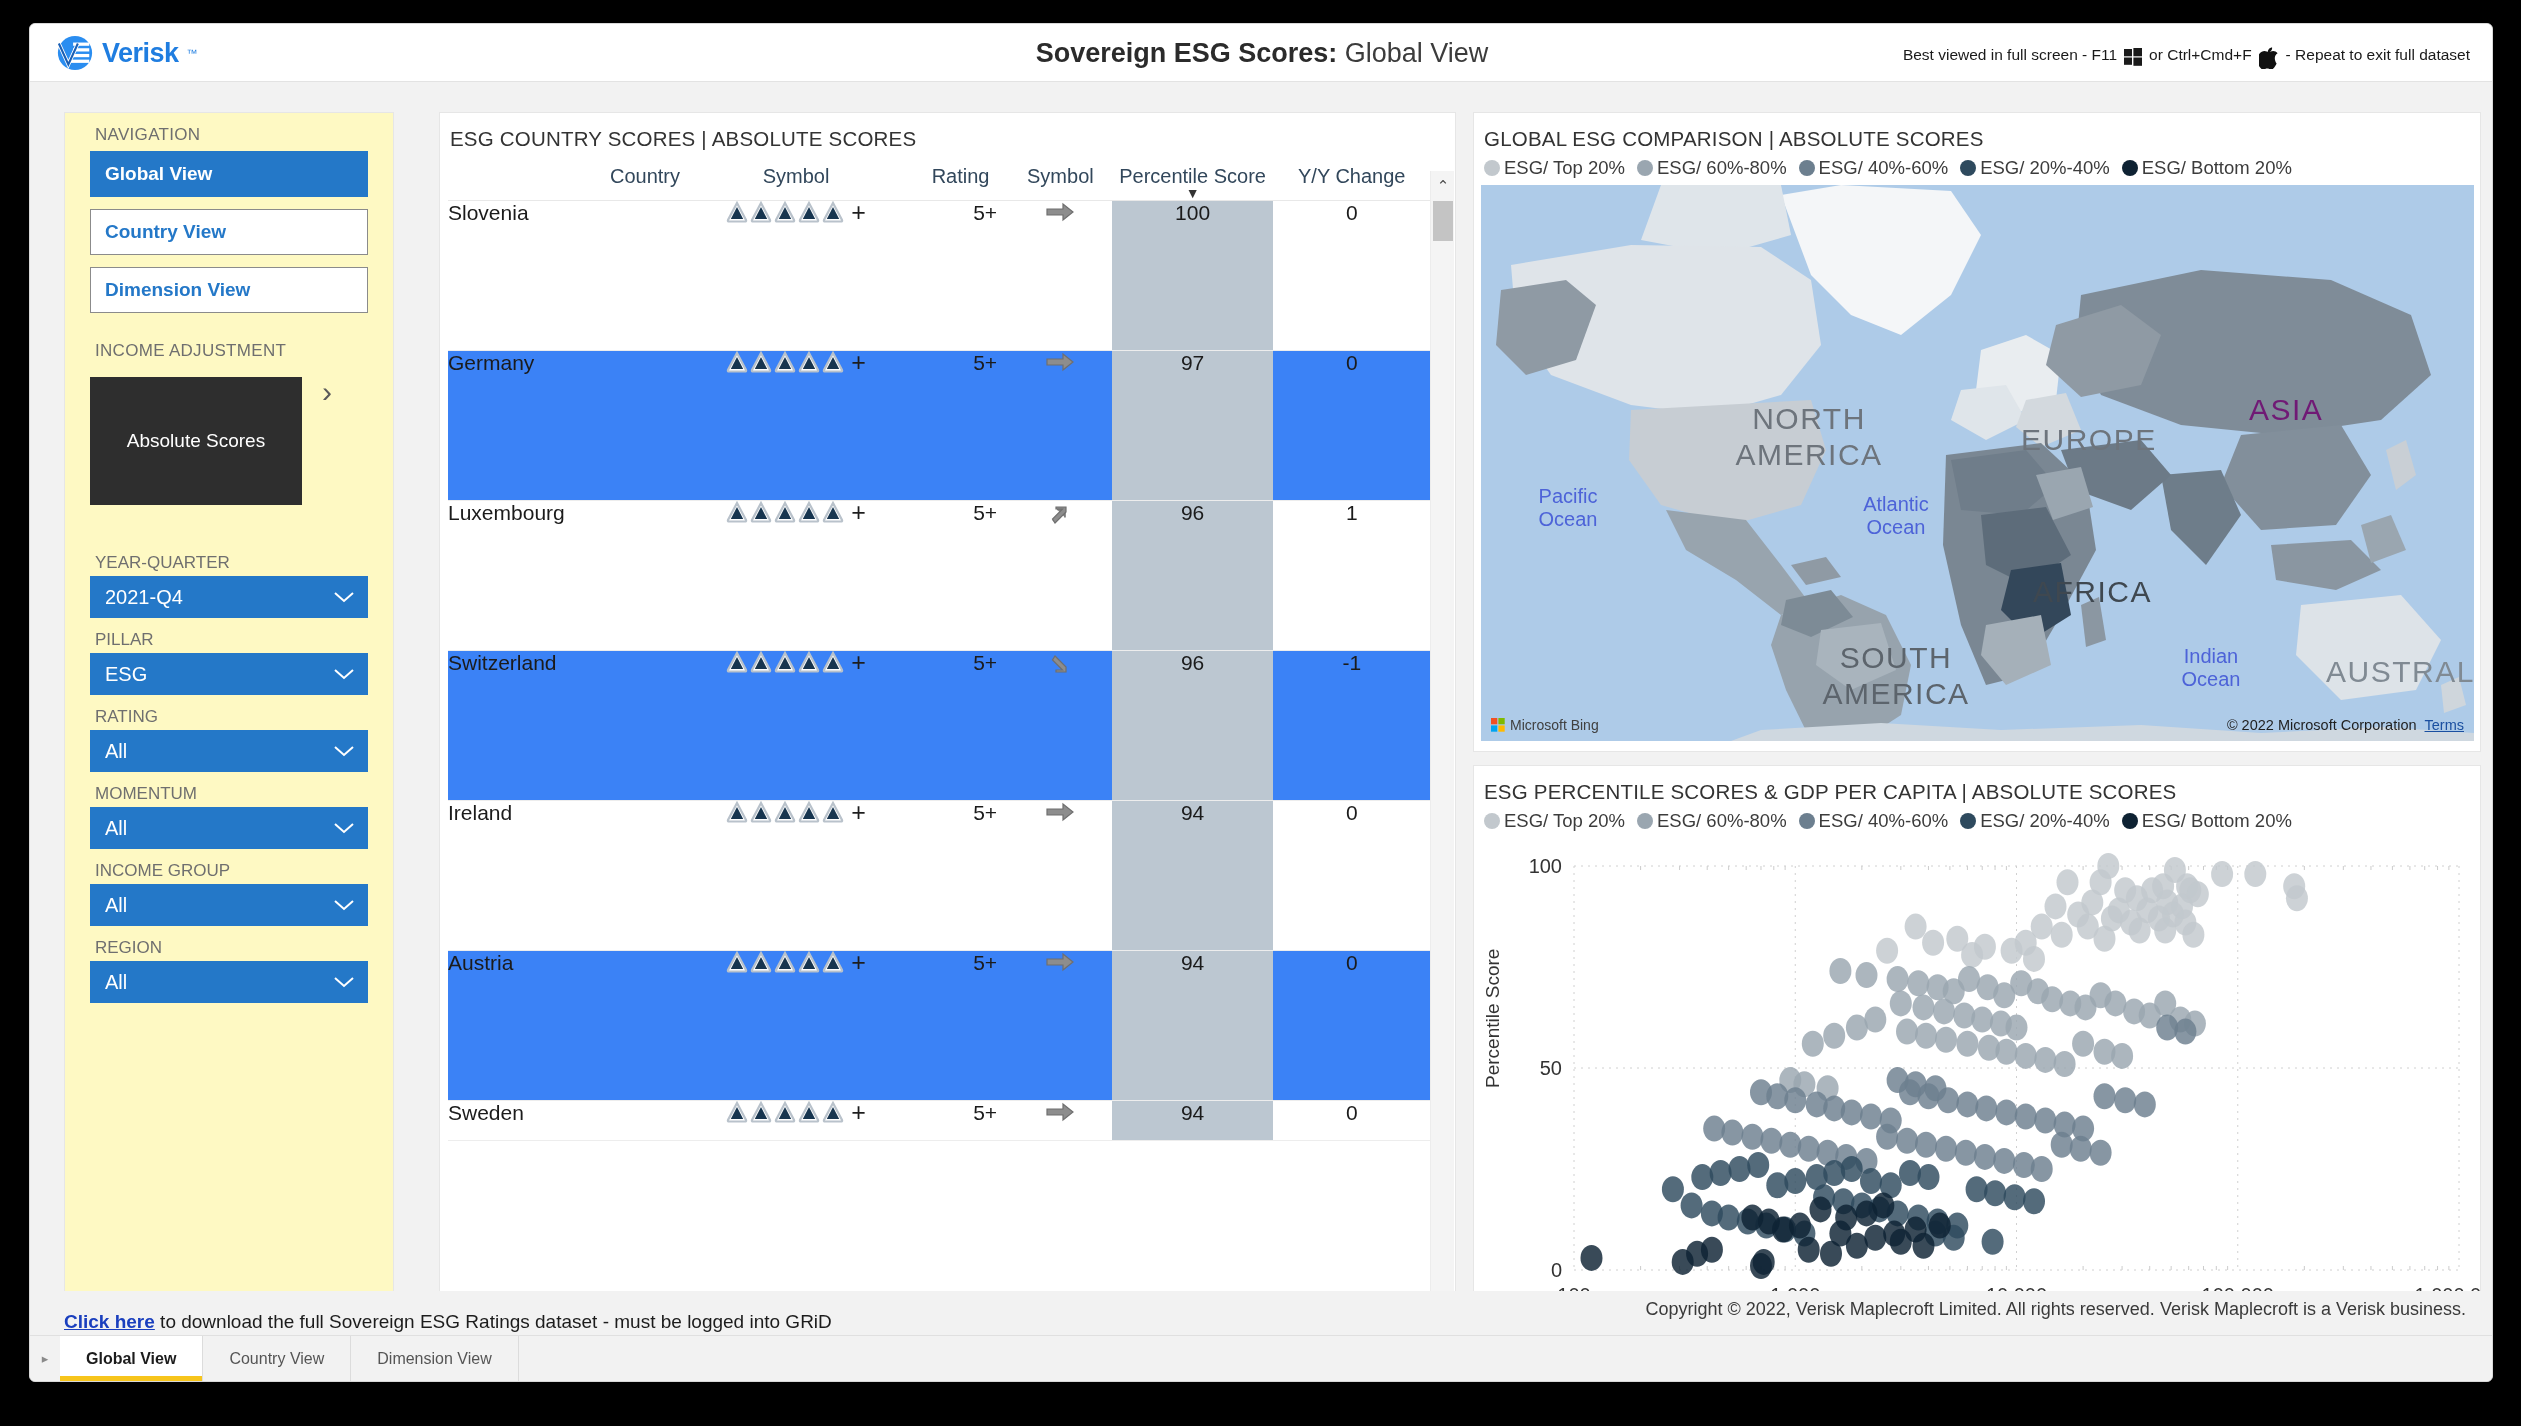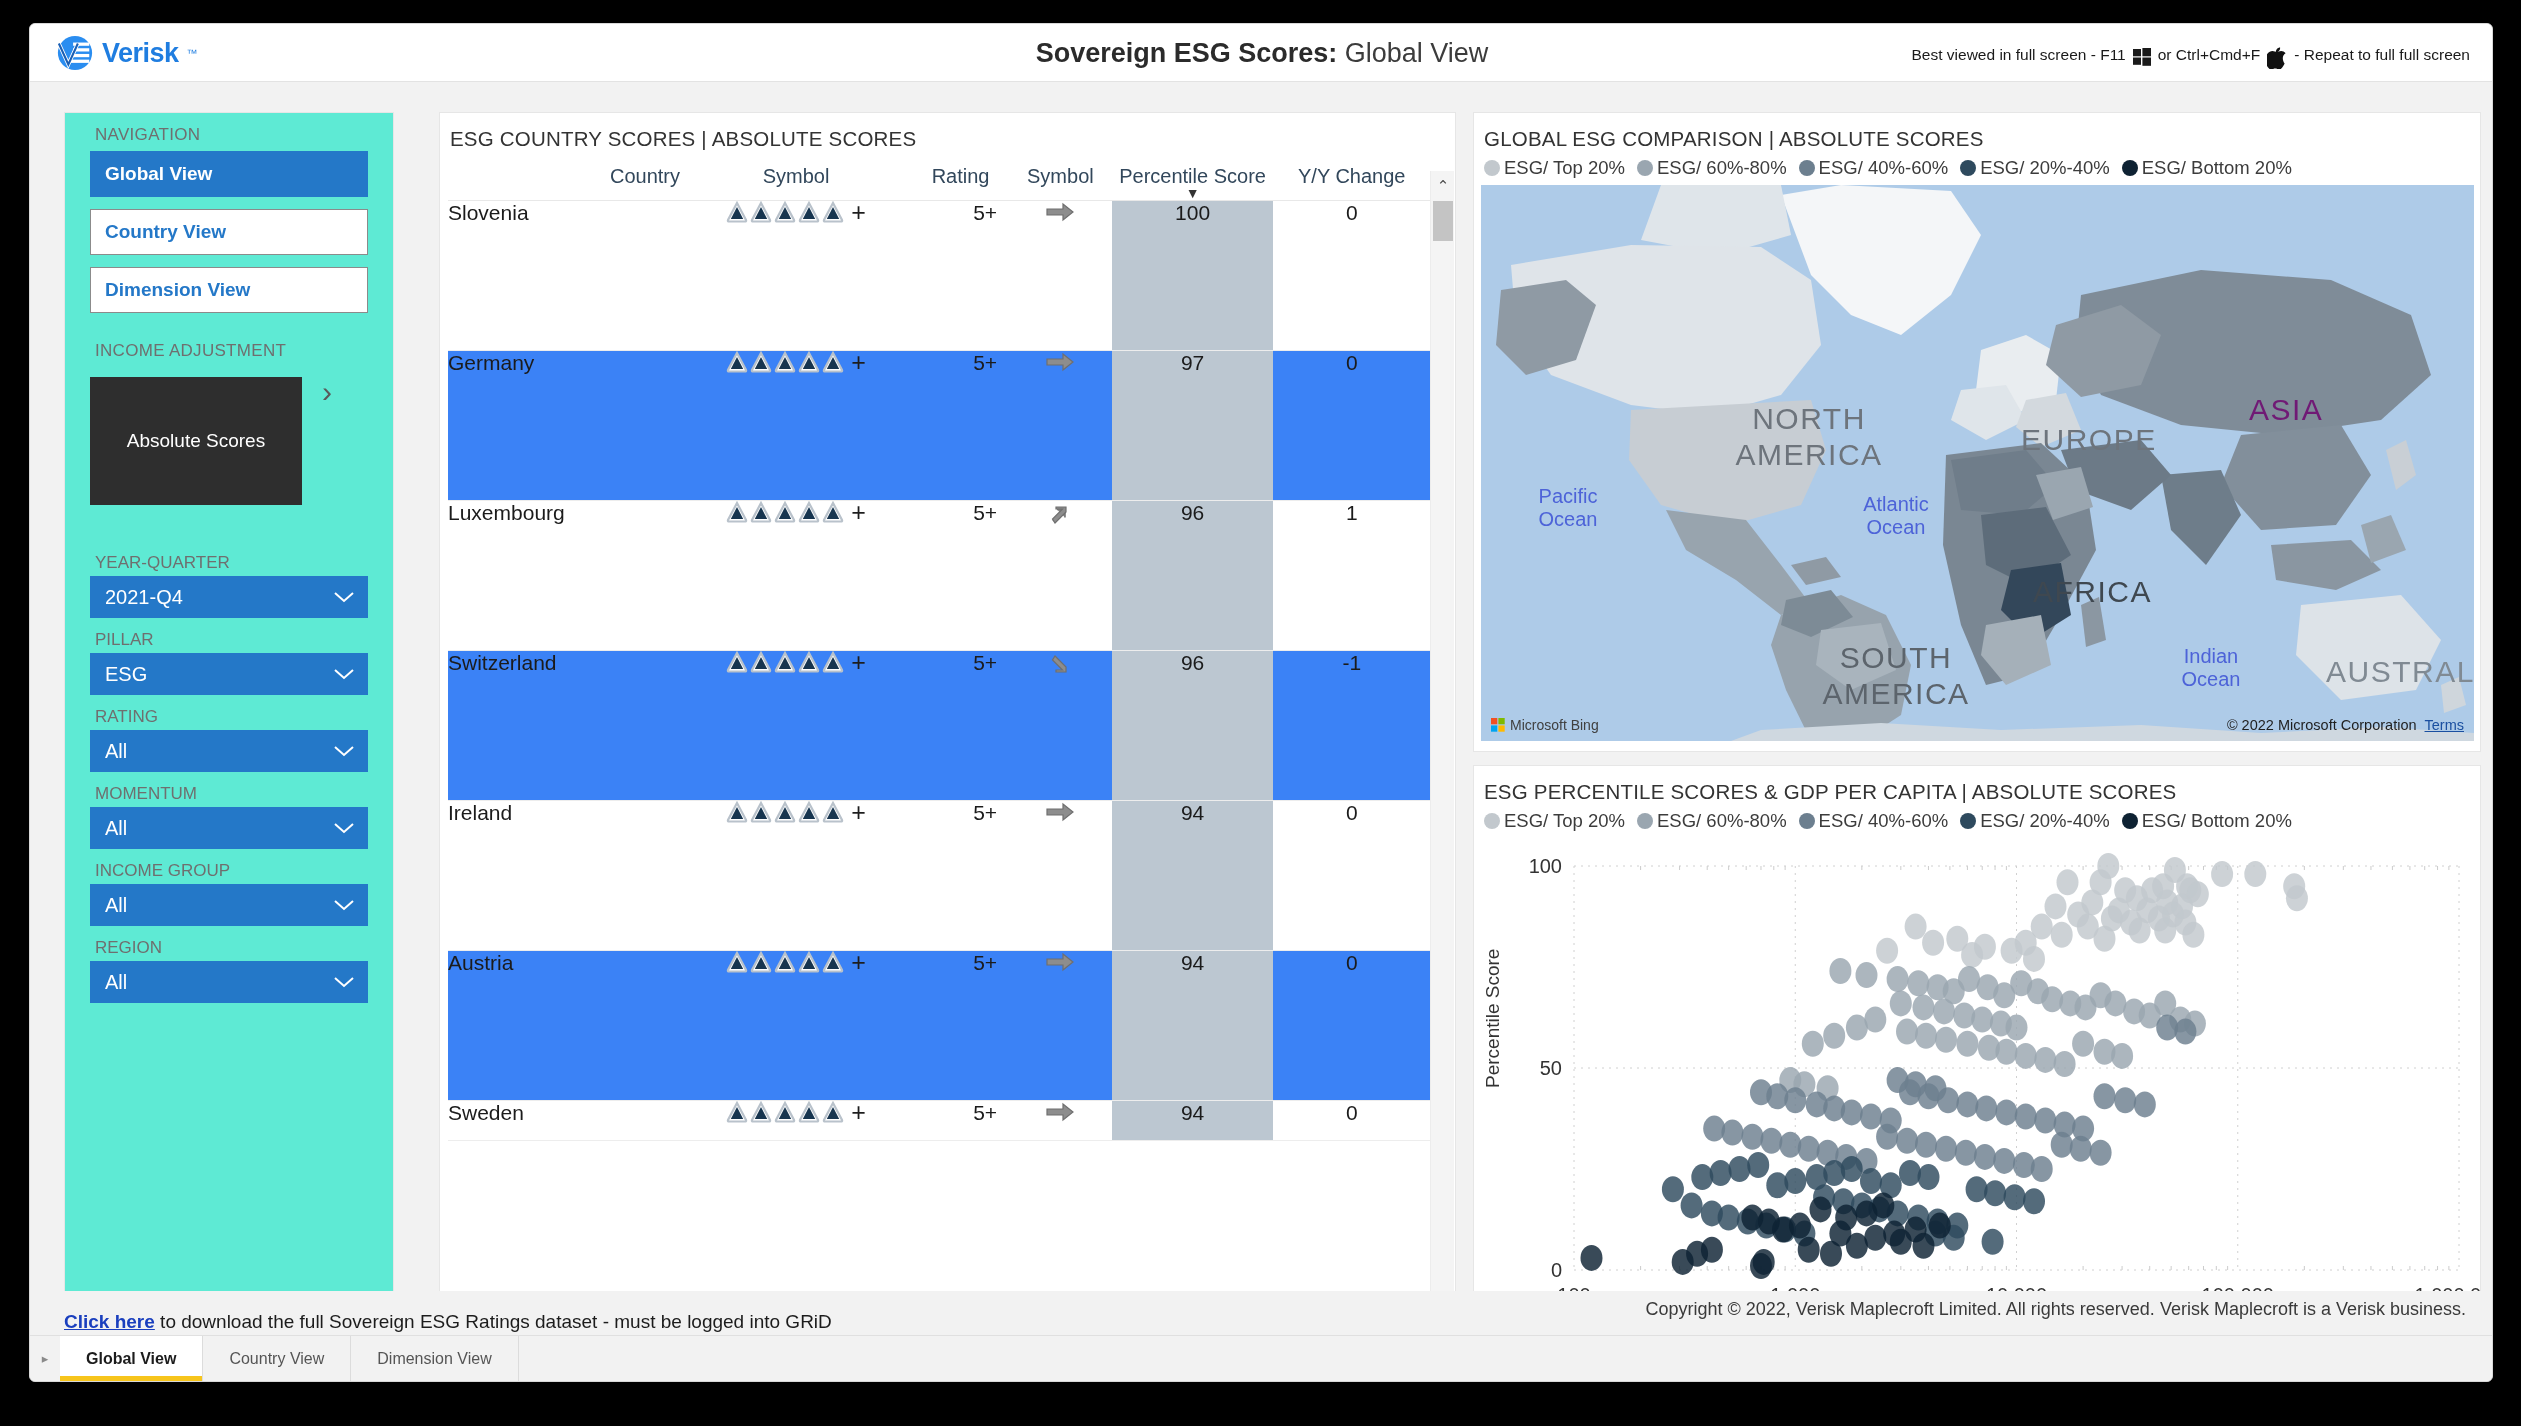--- a/index.html
+++ b/index.html
@@ -55,21 +55,21 @@
     display: flex; align-items: center; gap: 7px;
     white-space: nowrap;
   }
   .win-glyph { display:inline-block; width:18px; height:18px; position:relative; top:2px;}
   .apple-glyph { display:inline-block; width:20px; height:22px; position:relative; top:3px;}
 
   
   .sidebar {
     position: absolute; left: 34px; top: 88px;
     width: 330px; height: 1235px;
-    background: #5eead4;
+    background: #fef9c3;
     border: 1px solid #e6e6e6;
   }
   .side-label {
     font-size: 17px; color: #6f6f6f;
     letter-spacing: 0.3px;
     margin: 0 0 6px 30px;
   }
   .nav-btn {
     margin: 0 auto 12px auto;
     width: 278px; height: 46px;
@@ -283,21 +283,21 @@
         <rect x="0" y="1" width="8" height="7.3" fill="#1a1a1a"></rect>
         <rect x="9.4" y="0" width="8.6" height="8.3" fill="#1a1a1a"></rect>
         <rect x="0" y="9.5" width="8" height="7.3" fill="#1a1a1a"></rect>
         <rect x="9.4" y="9.5" width="8.6" height="8.3" fill="#1a1a1a"></rect>
       </svg>
       <span>or Ctrl+Cmd+F</span>
       <svg class="apple-glyph" viewBox="0 0 20 22">
         <path d="M13.1 0.5c.2 1.4-.4 2.6-1.2 3.4-.8.8-1.9 1.4-3 1.3-.2-1.3.5-2.7 1.2-3.4.8-.9 2.2-1.5 3-1.3z" fill="#111"></path>
         <path d="M17.6 16.6c-.5 1.2-.8 1.7-1.5 2.7-1 1.5-2.3 3.3-4 3.3-1.5 0-1.9-1-3.9-1s-2.5 1-3.9 1c-1.7 0-3-1.6-4-3.1C-1.6 15.4-1.9 9.5.6 6.4c1.2-1.5 3-2.4 4.8-2.4 1.8 0 2.9 1 4.4 1 1.4 0 2.3-1 4.4-1 1.6 0 3.2.8 4.4 2.3-3.9 2.1-3.2 7.5-1 10.3z" fill="#111"></path>
       </svg>
-      <span>- Repeat to full full screen</span>
+      <span>- Repeat to exit full dataset</span>
     </div>
   </div>
 
   <div class="sidebar">
     <div style="height:12px"></div>
     <div class="side-label">NAVIGATION</div>
 
     <div class="nav-btn active">
       <span>Global View</span>
     </div>

